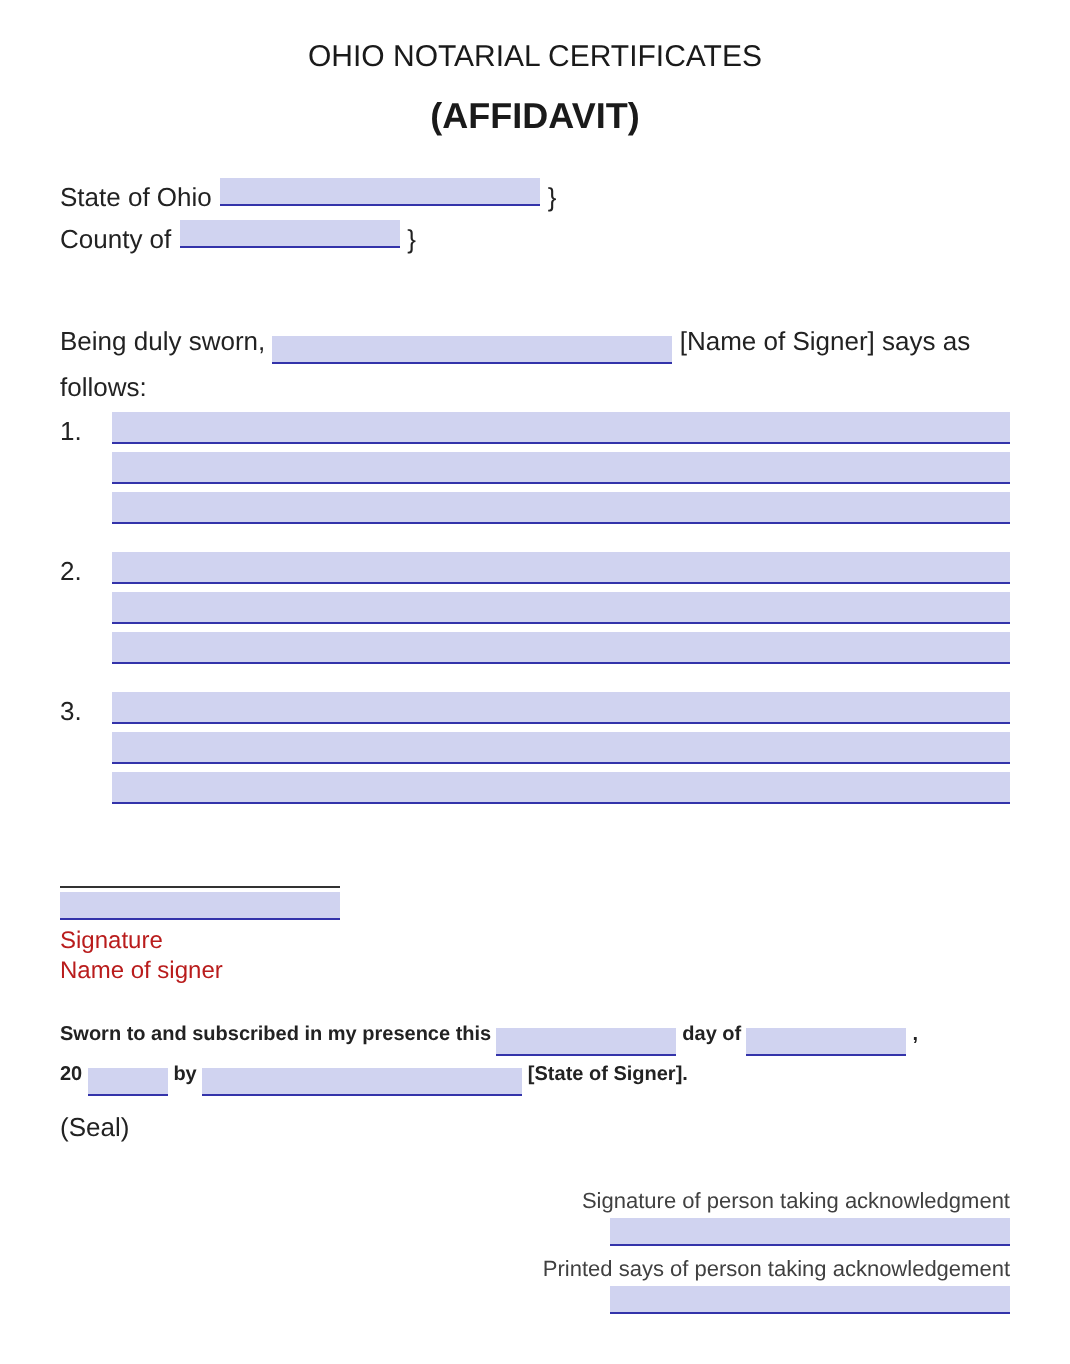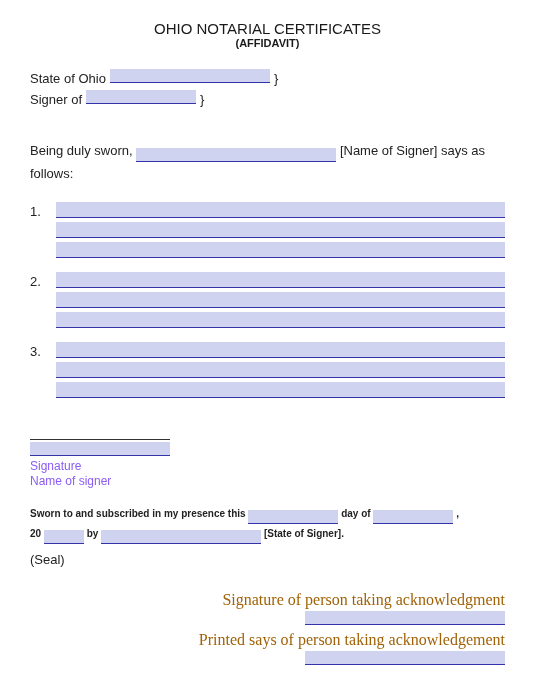--- a/index.html
+++ b/index.html
@@ -15,44 +15,44 @@
     .title-section {
       text-align: center;
       margin-bottom: 20px;
     }
     .title-main {
       font-weight: normal;
       font-size: 15px;
       color: #1a1a1a;
     }
     .title-sub {
-      font-size: 11px;
+      font-size: 18px;
       font-weight: bold;
       color: #1a1a1a;
+      margin-top: 11px;
     }
     .state-county {
       margin-bottom: 32px;
     }
     .state-line, .county-line {
       margin-bottom: 4px;
       display: flex;
       align-items: baseline;
       gap: 4px;
     }
     .fill-box {
       display: inline-block;
       background: #d0d3f0;
       height: 14px;
       border-bottom: 1.5px solid #3333aa;
       vertical-align: bottom;
     }
     .fill-box-sm { width: 110px; }
     .fill-box-md { width: 160px; }
     .sworn-line {
-      margin-bottom: 16px;
       line-height: 1.8;
     }
     .numbered-items {
       margin-bottom: 20px;
     }
     .numbered-item {
       display: flex;
       gap: 8px;
       margin-bottom: 10px;
       align-items: flex-start;
@@ -85,21 +85,21 @@
     .sig-fill {
       display: block;
       width: 140px;
       height: 14px;
       background: #d0d3f0;
       border-bottom: 1.5px solid #3333aa;
       margin-bottom: 2px;
     }
     .sig-label {
       font-size: 12px;
-      color: #8b5cf6;
+      color: #b91c1c;
     }
     .sworn-subscribed {
       margin-bottom: 8px;
       line-height: 2;
       font-size: 10px;
       font-weight: bold;
     }
     .inline-fill {
       display: inline-block;
       background: #d0d3f0;
@@ -109,24 +109,23 @@
     }
     .seal-line {
       margin-bottom: 24px;
       font-size: 13px;
     }
     .right-section {
       text-align: right;
       margin-top: 8px;
     }
     .right-label {
-      font-size: 16px;
-      color: #a16207;
+      font-size: 11px;
+      color: #404040;
       margin-bottom: 2px;
-      font-family: Liberation Serif, serif;
     }
     .right-fill {
       display: block;
       width: 200px;
       height: 14px;
       background: #d0d3f0;
       border-bottom: 1.5px solid #3333aa;
       margin-left: auto;
       margin-bottom: 6px;
     }
@@ -144,21 +143,21 @@
     <div class="title-sub">(AFFIDAVIT)</div>
   </div>
 
   <div class="state-county">
     <div class="state-line">
       <span>State of Ohio</span>
       <span class="fill-box fill-box-md"></span>
       <span>}</span>
     </div>
     <div class="county-line">
-      <span>Signer of</span>
+      <span>County of</span>
       <span class="fill-box fill-box-sm"></span>
       <span>}</span>
     </div>
   </div>
 
   <div class="sworn-line">
     <span>Being duly sworn,</span>
     <span class="inline-fill" style="width:200px;"></span>
     <span>[Name of Signer] says as follows:</span>
   </div>

